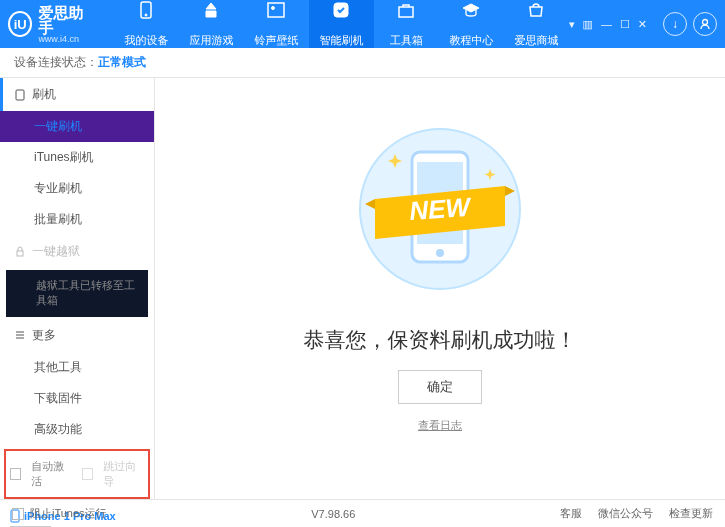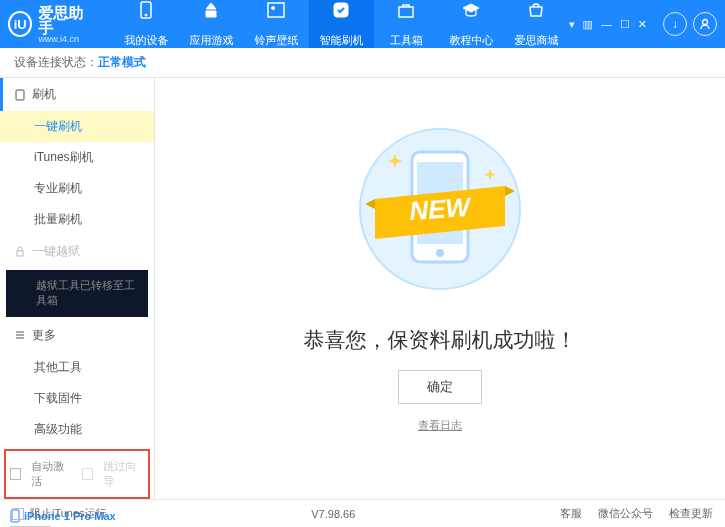--- a/index.html
+++ b/index.html
@@ -21,21 +21,21 @@
 
 .status-bar { height: 30px; border-bottom: 1px solid #e5e5e5; display: flex; align-items: center; padding: 0 14px; font-size: 12px; color: #666; }
 .status-mode { color: #1e88ff; font-weight: bold; }
 
 .body { display: flex; height: 421px; }
 .sidebar { width: 155px; border-right: 1px solid #e5e5e5; display: flex; flex-direction: column; font-size: 12px; }
 .side-group { padding: 8px 14px; color: #555; display: flex; align-items: center; gap: 6px; }
 .side-group.locked { color: #bbb; }
 .active-group { border-left: 3px solid #1e88ff; padding-left: 11px; }
 .side-item { padding: 7px 0 7px 34px; color: #555; cursor: pointer; }
-.side-item.active { color: #1e88ff; background: #fef9c3; }
+.side-item.active { color: #1e88ff; background: #4c1d95; }
 .side-sub { padding: 8px 10px 8px 30px; background: #0f172a; color: #888; margin: 2px 6px; font-size: 11px; line-height: 1.4; }
 .side-spacer { flex: 1; }
 .checkbox-row { padding: 8px 4px; border: 2px solid #e74c3c; margin: 4px; display: flex; gap: 10px; font-size: 11px; color: #888; align-items: center; }
 .cb { width: 12px; height: 12px; border: 1px solid #bbb; display: inline-block; vertical-align: middle; }
 .device-box { padding: 6px 10px 8px; font-size: 11px; }
 .dev-name { color: #1e88ff; font-weight: bold; display:flex; align-items:center; gap:4px; }
 .dev-cap { display:inline-block; border: 1px solid #ccc; padding: 0 4px; font-size: 10px; color: #666; margin-top: 3px; }
 
 .content { flex: 1; display: flex; flex-direction: column; align-items: center; justify-content: center; padding-bottom: 30px; }
 .phone-graphic { position: relative; margin-bottom: 18px; }

